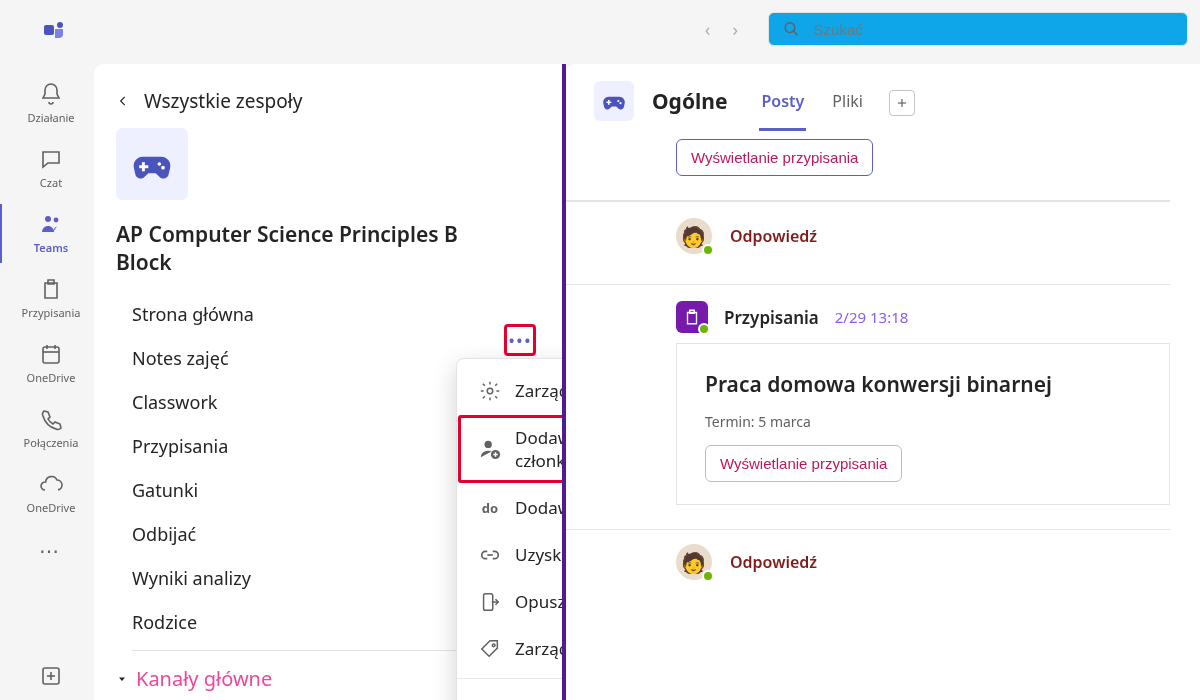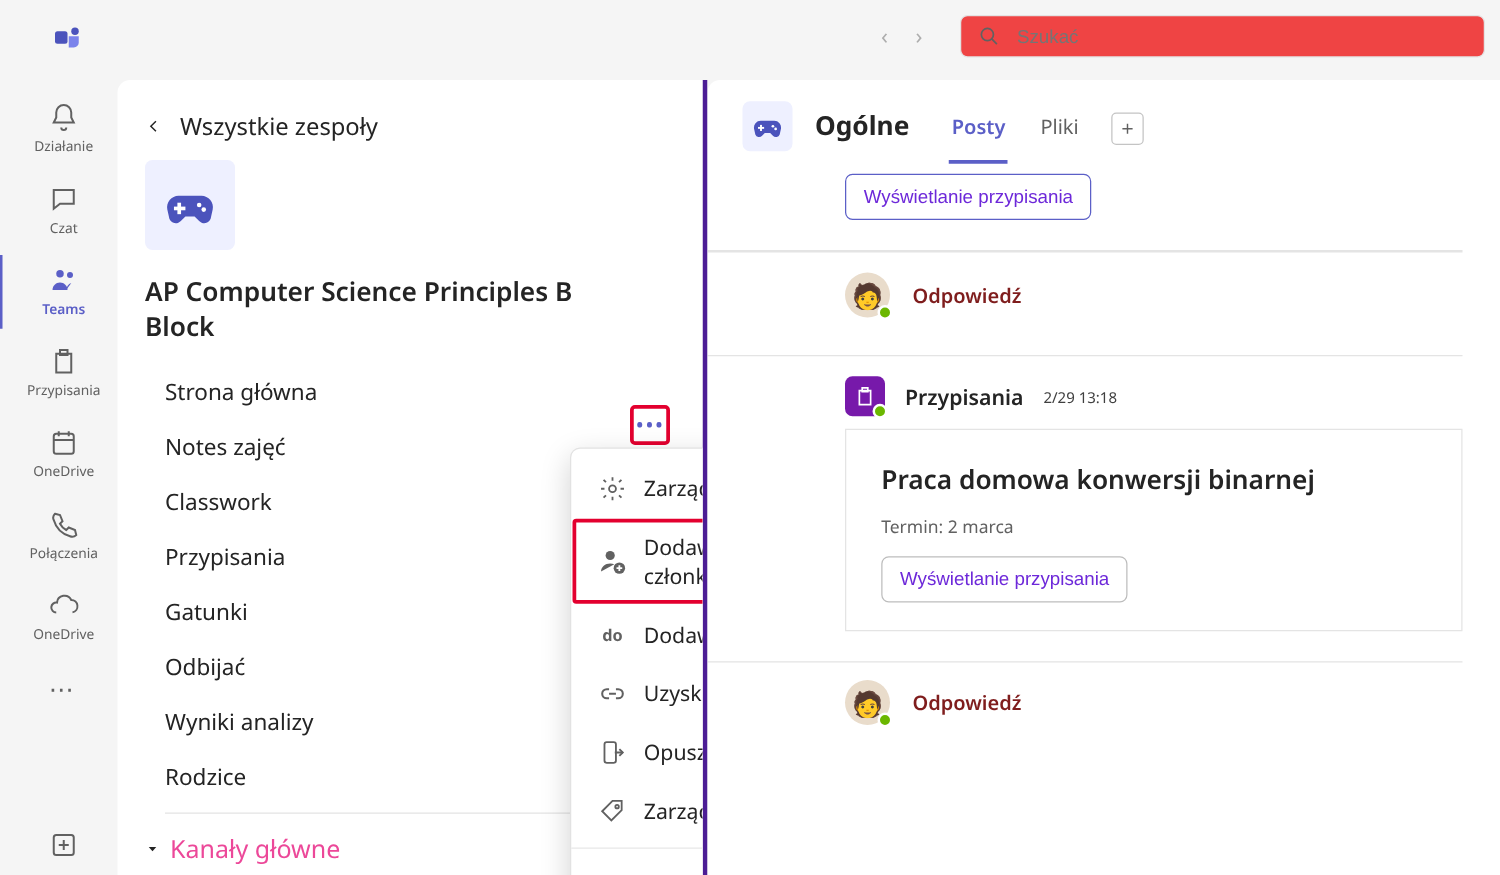--- a/index.html
+++ b/index.html
@@ -5,21 +5,21 @@
   * { box-sizing: border-box; margin: 0; padding: 0; }
   html, body { width: 1200px; height: 700px; overflow: hidden; font-family: "Segoe UI", system-ui, sans-serif; background: #f5f5f5; }
   body { display: flex; flex-direction: column; }
 
   
   .topbar { height: 58px; display: flex; align-items: center; background: #f5f5f5; padding: 0 12px; }
   .app-logo { width: 24px; height: 24px; margin-left: 30px; display:flex; align-items:center; justify-content:center; color:#5558af;}
   .topnav-spacer { flex: 1; }
   .nav-arrows { display: flex; gap: 22px; margin-right: 30px; color: #adadad; }
   .nav-arrow { cursor: pointer; font-size: 18px; }
-  .search-box { flex: 0 0 420px; display:flex; align-items:center; gap:14px; background:#ef4444; border:1px solid #e3e3e3; border-radius:6px; height:34px; padding:0 14px; color:#616161; }
+  .search-box { flex: 0 0 420px; display:flex; align-items:center; gap:14px; background:#0ea5e9; border:1px solid #e3e3e3; border-radius:6px; height:34px; padding:0 14px; color:#616161; }
   .search-box input { border:none; outline:none; width:100%; font-size:15px; color:#242424; background:transparent; }
   .search-box svg { width:18px; height:18px; }
 
   
   .main { flex:1; display:flex; min-height:0; }
 
   
   .rail { width: 100px; background:#f5f5f5; display:flex; flex-direction:column; align-items:flex-start; padding-top:16px; gap:6px; font-size:11px; color:#616161; }
   .rail-item { width:100%; display:flex; flex-direction:column; align-items:center; gap:4px; padding:8px 0; cursor:pointer; border-left:2px solid transparent;}
   .rail-item.active { border-left-color:#5b5fc7; color:#5b5fc7; font-weight:600; }
@@ -56,35 +56,35 @@
   .content { flex:1; background:#fff; border-radius:10px 0 0 0; margin-top:6px; display:flex; flex-direction:column; min-width:0;}
   .content-header { display:flex; align-items:center; gap:18px; padding: 16px 28px 0 28px; }
   .team-avatar-sm { width:40px; height:40px; border-radius:6px; background:#eef0ff; display:flex; align-items:center; justify-content:center; }
   .channel-title { font-size:21px; font-weight:700; color:#242424;}
   .tabs { display:flex; align-items:center; gap:24px; margin-left:14px; font-size:16px; color:#616161;}
   .tab { padding: 0 2px 16px 2px; cursor:pointer; border-bottom:3px solid transparent; position:relative; top:10px;}
   .tab.active { color:#5b5fc7; font-weight:600; border-bottom-color:#5b5fc7;}
   .plus-tab { width:26px; height:26px; border:1px solid #c4c4c4; border-radius:4px; display:flex; align-items:center; justify-content:center; cursor:pointer; color:#616161; position:relative; top:2px;}
 
   .feed { padding: 18px 30px 0 110px; display:flex; flex-direction:column; gap:24px; overflow:hidden;}
-  .ass-btn { display:inline-flex; border:1px solid #bdbdbd; border-radius:6px; padding: 9px 14px; font-size:15px; color:#6d28d9; background:#fff; cursor:pointer; }
+  .ass-btn { display:inline-flex; border:1px solid #bdbdbd; border-radius:6px; padding: 9px 14px; font-size:15px; color:#be185d; background:#fff; cursor:pointer; }
   .ass-btn.hl { border-color:#5b5fc7; }
   .card-top { border-top:2px solid #e4e4e4; border-left:none; border-right:none; border-bottom:none; border-radius:0; margin-left:-110px; padding-left:110px; background:transparent;}
   .reply-row { display:flex; align-items:center; gap:18px; padding:14px 0 0 0; cursor:pointer;}
   .reply-row .avatar { width:36px; height:36px; border-radius:50%; background:#e9dccb; display:flex; align-items:center; justify-content:center; font-size:20px; position:relative;}
   .presence { position:absolute; right:-2px; bottom:-2px; width:12px; height:12px; border-radius:50%; background:#6bb700; border:2px solid #fff;}
   .reply-text { font-size:16px; font-weight:600; color:#7f1d1d;}
 
   .post-section { border-top:1px solid #e4e4e4; margin-top:6px; padding-top:16px; margin-left:-110px; padding-left:40px;}
   .post-head { display:flex; align-items:center; gap:16px; margin-bottom:10px; margin-left:70px; }
   .assign-icon { width:32px; height:32px; border-radius:6px; background:#7719aa; display:flex; align-items:center; justify-content:center; position:relative;}
   .assign-icon svg { width:18px; height:18px; color:#fff; }
   .assign-icon .presence { border-color:#fff; }
   .post-title { font-size:17px; font-weight:600; color:#242424;}
-  .post-meta { font-size:12px; color:#404040;}
+  .post-meta { font-size:15px; color:#8b5cf6;}
   .assignment-card { border:1px solid #e4e4e4; border-radius:0; padding:26px 28px 22px 28px; margin-left:70px; margin-top:4px; }
   .assignment-card h3 { font-size:21px; font-weight:600; color:#242424; margin-bottom:14px;}
   .assignment-card .due { font-size:14px; color:#616161; margin-bottom:14px;}
 </style>
 </head>
 <body>
 
 <div class="topbar">
   <div class="app-logo">
     <svg viewBox="0 0 24 24" fill="currentColor">
@@ -317,21 +317,21 @@
                 <path d="M6 6h12v15H6z" stroke="#fff" fill="none" stroke-width="1.8"></path>
                 <path d="M9 3h6v4H9z" stroke="#fff" fill="none" stroke-width="1.8"></path>
               </svg>
             <span class="presence"></span>
           </div>
           <span class="post-title">Przypisania</span>
           <span class="post-meta">2/29 13:18</span>
         </div>
         <div class="assignment-card">
           <h3>Praca domowa konwersji binarnej</h3>
-          <div class="due">Termin: 2 marca</div>
+          <div class="due">Termin: 5 marca</div>
           <button class="ass-btn">Wyświetlanie przypisania</button>
         </div>
       </div>
 
       <div class="reply-row" style="border-top:1px solid #e4e4e4; margin-left:-110px; padding:14px 0 0 110px;">
         <div class="avatar">🧑<span class="presence"></span></div>
         <span class="reply-text">Odpowiedź</span>
       </div>
 
     </div>

